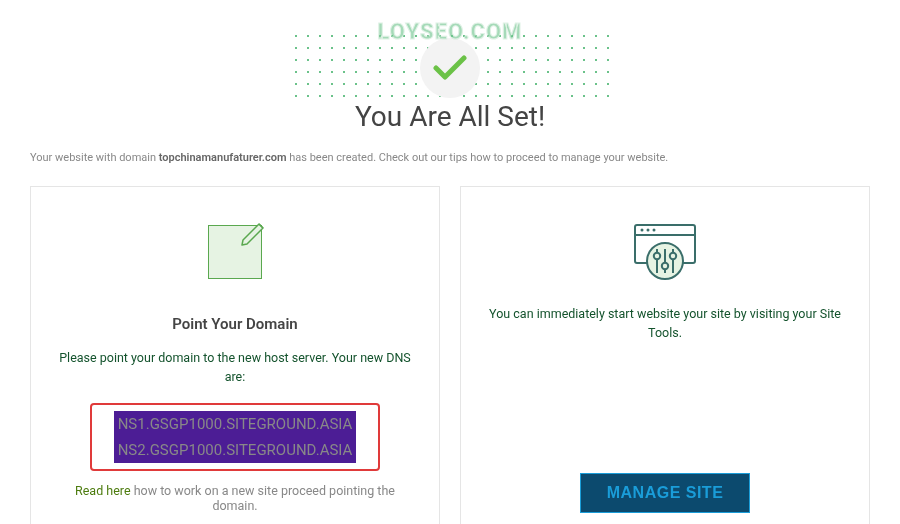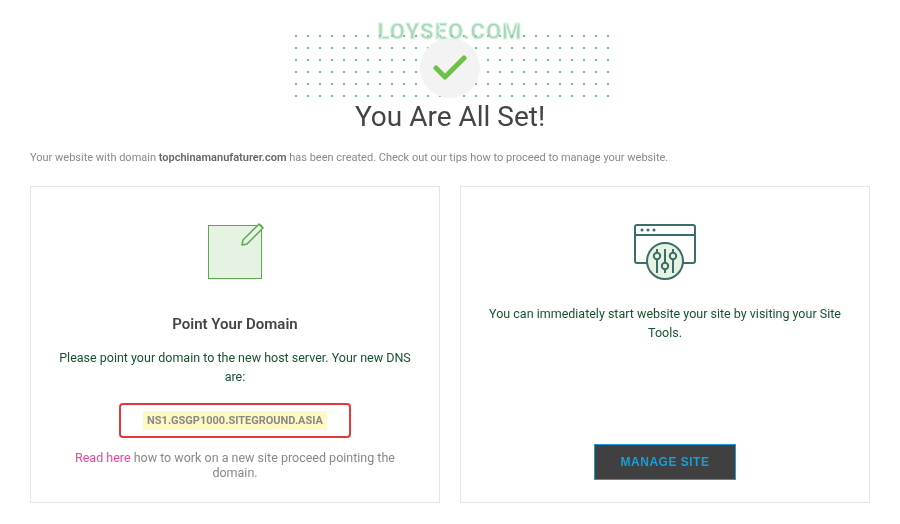--- a/index.html
+++ b/index.html
@@ -14,24 +14,24 @@
     .subtitle strong { color: #666; font-weight: 600; }
     .cards { display: flex; gap: 20px; padding: 22px 30px 0 30px; }
     .card { flex: 1; border: 1px solid #e5e5e5; padding: 28px 22px 22px 22px; text-align: center; min-height: 280px; display: flex; flex-direction: column; align-items: center; }
     .card-icon-wrap { height: 74px; display: flex; align-items: center; justify-content: center; }
     .pencil-icon-bg { width: 54px; height: 54px; background: #e6f3e3; border: 1.5px solid #5aa84f; position: relative; }
     .pencil-svg { position: absolute; right: -8px; top: -8px; width: 30px; height: 30px; }
     .tools-svg { width: 70px; height: 62px; }
     .card-title { font-size: 15px; font-weight: 600; color: #444; margin-top: 26px; text-align: center; }
     .card-text { font-size: 12.5px; color: #14532d; margin-top: 16px; line-height: 1.5; }
     .dns-box { border: 2.5px solid #e03a3a; border-radius: 4px; padding: 6px 22px; margin-top: 16px; }
-    .dns-line { font-size: 11px; color: #888; background: #fef9c3; padding: 1px 4px; line-height: 1.6; font-weight: bold; }
+    .dns-line { font-size: 15px; color: #888; background: #4c1d95; padding: 1px 4px; line-height: 1.6; }
     .read-here-line { font-size: 12.5px; color: #888; margin-top: 12px; }
-    .read-here-link { color: #ec4899; text-decoration: none; margin-top: 37px; }
-    .manage-btn { display: inline-block; border: 1.5px solid #1a9dd9; color: #1a9dd9; font-size: 12px; font-weight: 600; letter-spacing: 0.5px; padding: 10px 26px; margin-top: 58px; background: #404040; cursor: pointer; }
+    .read-here-link { color: #4d7c0f; text-decoration: none; margin-top: 37px; }
+    .manage-btn { display: inline-block; border: 1.5px solid #1a9dd9; color: #1a9dd9; font-size: 16px; font-weight: 600; letter-spacing: 0.5px; padding: 10px 26px; margin-top: 58px; background: #0c4a6e; cursor: pointer; }
     .spacer { flex: 1; }
   </style>
 </head>
 <body>
 
 <div class="watermark">LOYSEO.COM</div>
 
 <div class="header-area">
   <div class="dots-bg">
     <div class="success-circle">
@@ -53,20 +53,21 @@
         <svg class="pencil-svg" viewBox="0 0 30 30">
           <path d="M4 22 L20 6 L24 10 L8 26 L3 27 Z" fill="#e6f3e3" stroke="#5aa84f" stroke-width="1.5" stroke-linejoin="round"></path>
           <path d="M20 6 L24 10" stroke="#5aa84f" stroke-width="1.5"></path>
         </svg>
       </div>
     </div>
     <h3 class="card-title">Point Your Domain</h3>
     <p class="card-text">Please point your domain to the new host server. Your new DNS are:</p>
     <div class="dns-box">
       <div class="dns-line">NS1.GSGP1000.SITEGROUND.ASIA</div>
+      <div class="dns-line">NS2.GSGP1000.SITEGROUND.ASIA</div>
     </div>
     <p class="read-here-line">
       <a href="#" class="read-here-link">Read here</a><span> how to work on a new site proceed pointing the domain.</span>
     </p>
   </div>
 
   <div class="card">
     <div class="card-icon-wrap">
       <svg class="tools-svg" viewBox="0 0 70 62">
         <rect x="5" y="4" width="60" height="38" rx="2" fill="none" stroke="#3a6e6a" stroke-width="2"></rect>

